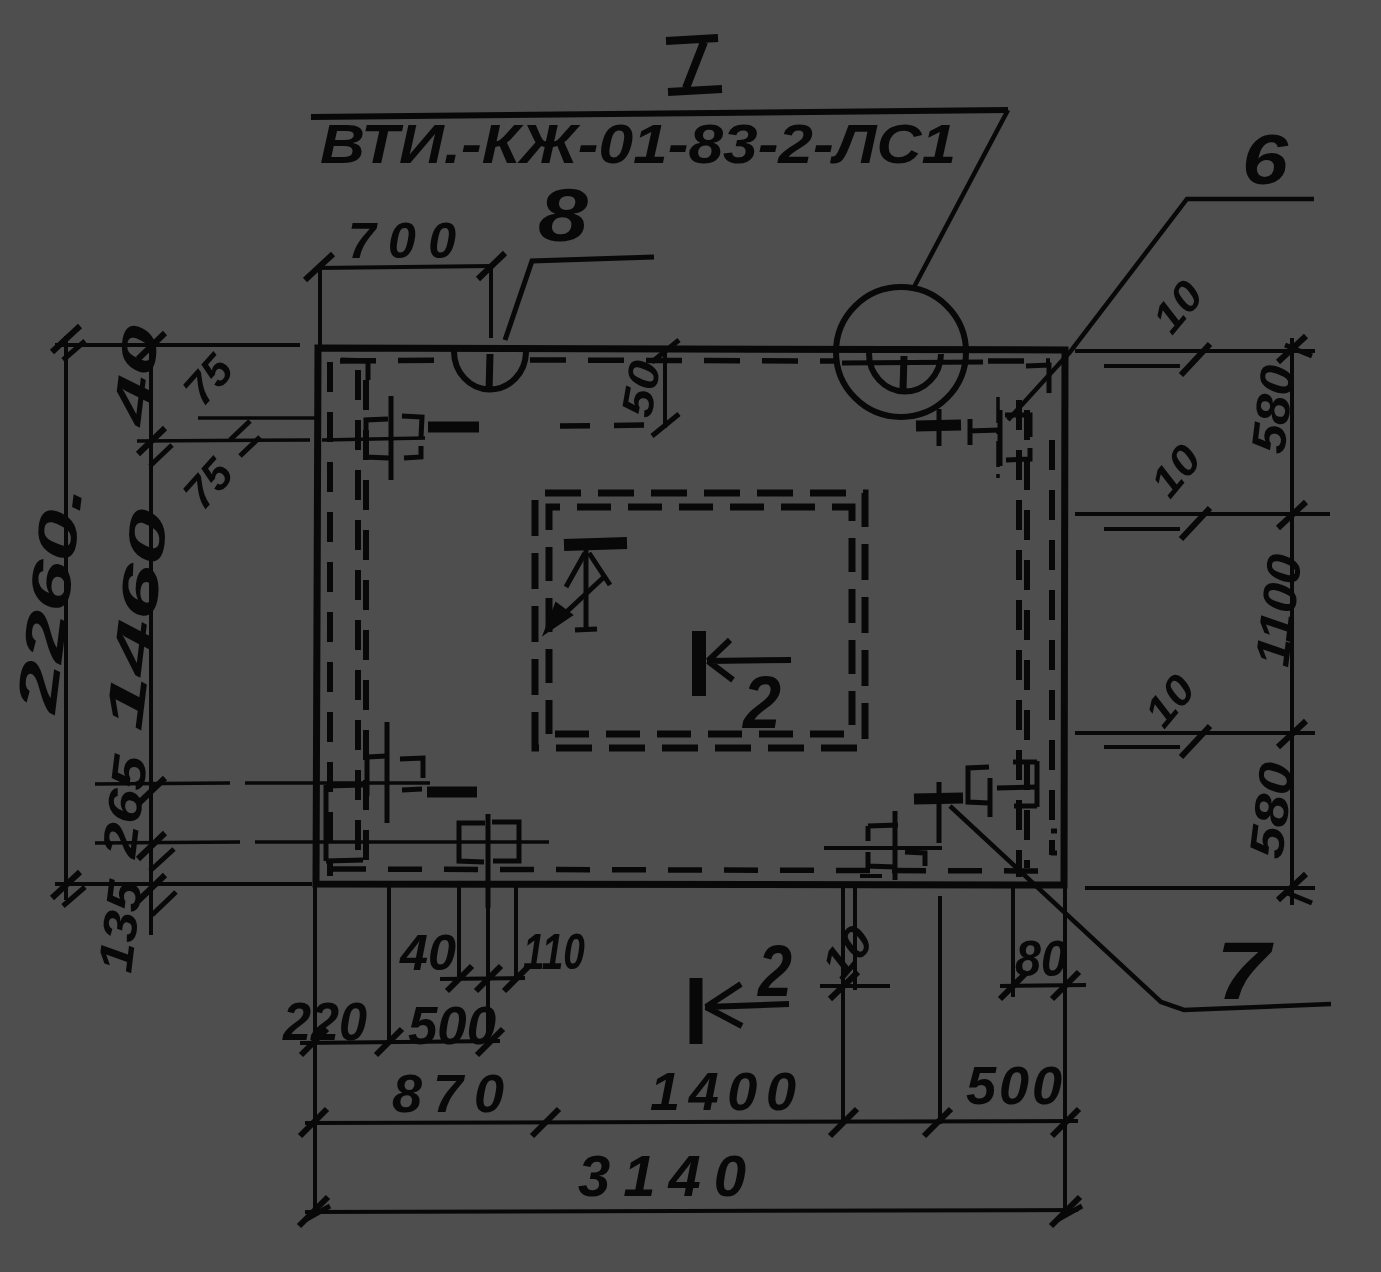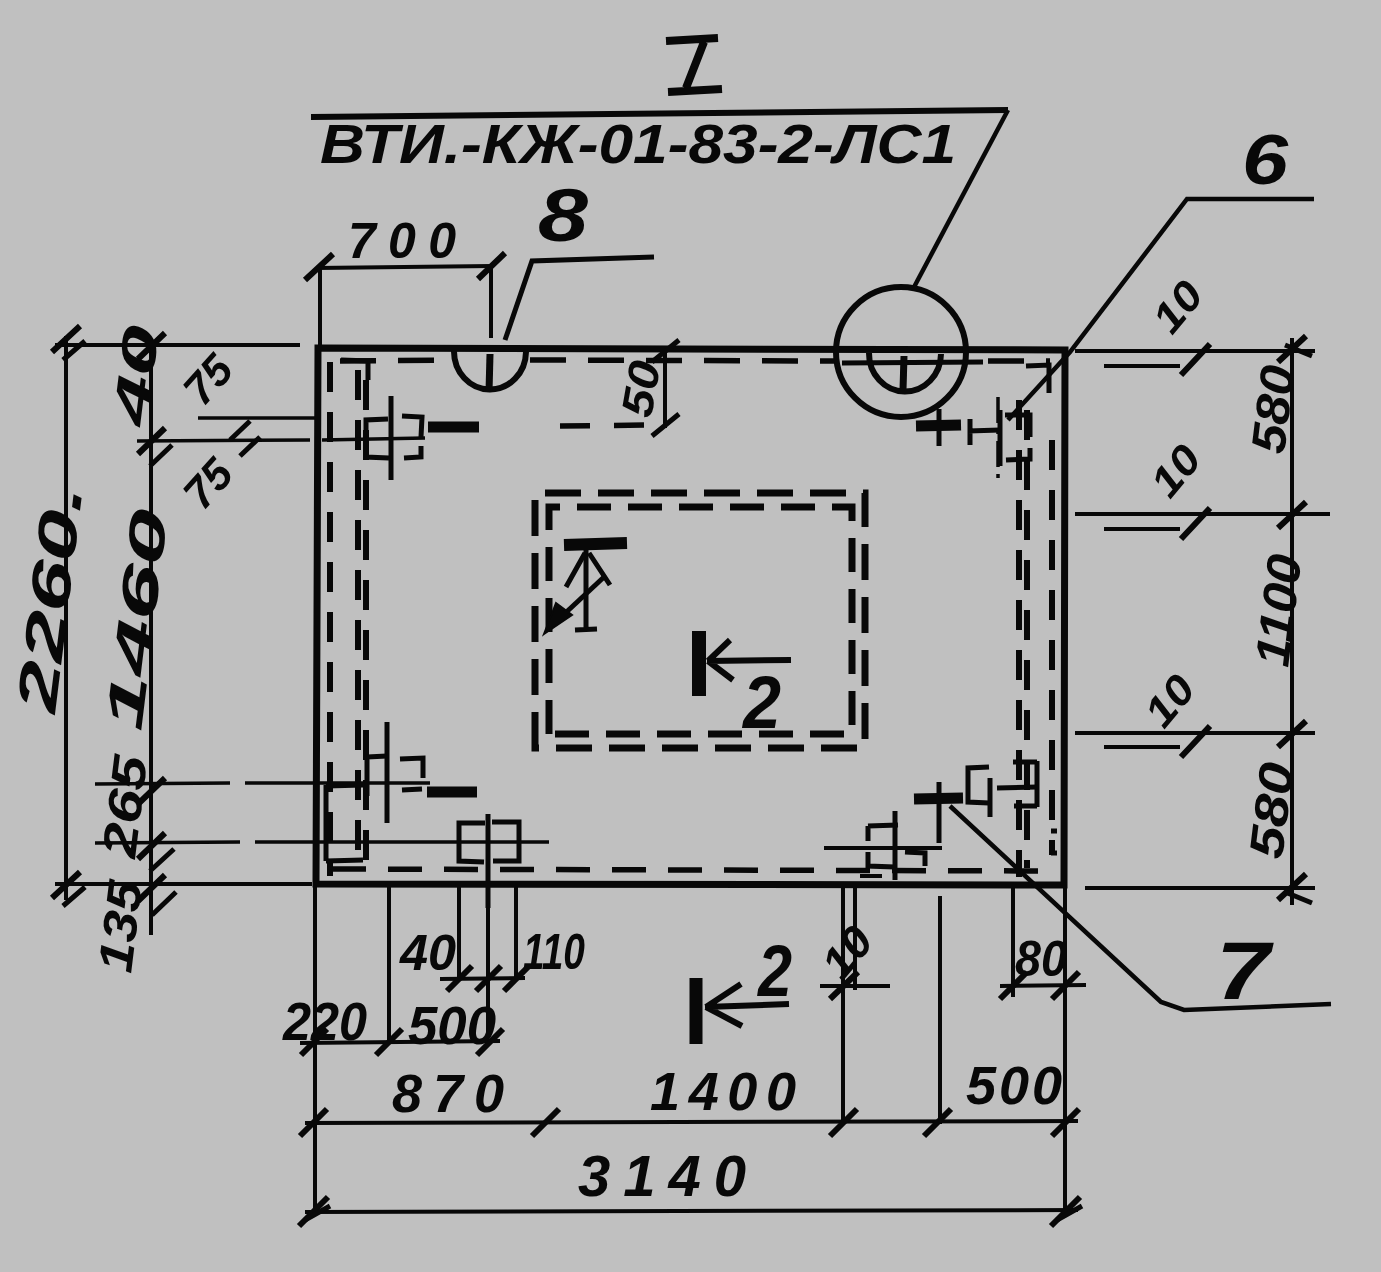--- a/index.html
+++ b/index.html
@@ -1,16 +1,16 @@
 <!DOCTYPE html>
 <html><head>
 <meta charset="utf-8">
 <style>
 html,body{margin:0;padding:0;background:#fff;}
-.page{width:1381px;height:1272px;position:relative;background:#f0abfc;overflow:hidden;filter:grayscale(1);}
+.page{width:1381px;height:1272px;position:relative;background:#1d4ed8;overflow:hidden;filter:grayscale(1);}
 svg{position:absolute;top:0;left:0;}
 text{font-family:"Liberation Sans",sans-serif;font-style:italic;font-weight:bold;fill:#080808;}
 </style>
 </head>
 <body>
 <div class="page">
 <svg width="1381" height="1272" viewBox="0 0 1381 1272">
 <g stroke="#080808" fill="none" stroke-width="4.6">
 
 <g stroke-width="8">

